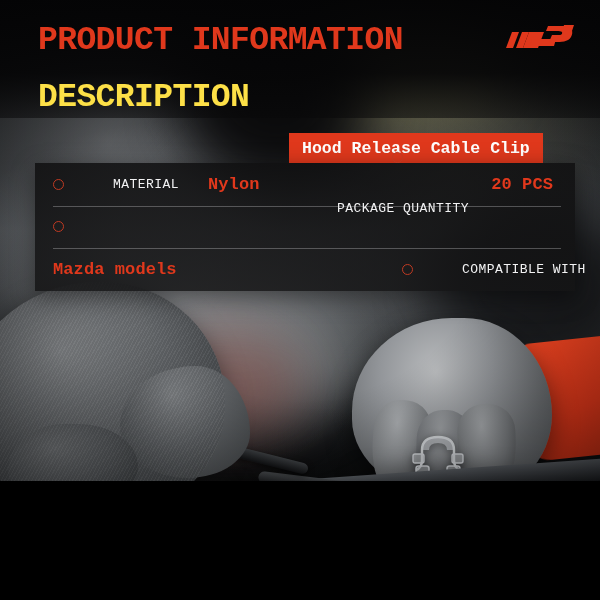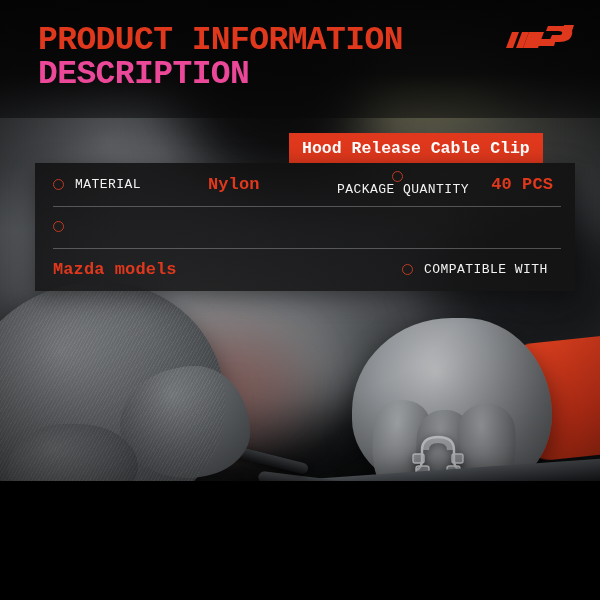--- a/index.html
+++ b/index.html
@@ -187,21 +187,21 @@
     background: linear-gradient(180deg, rgba(4,4,5,0.97) 0%, rgba(6,6,7,0.93) 62%, rgba(8,8,9,0.55) 100%);
   }
   .title-wrap { position: absolute; left: 38px; top: 24px; }
   .title-main {
     font-size: 33px; font-weight: 700; letter-spacing: -0.6px;
     color: #e0381c; line-height: 1.02; white-space: nowrap;
     text-transform: uppercase;
   }
   .title-sub {
     font-size: 33px; font-weight: 700; letter-spacing: -0.6px;
-    color: #ec4899; line-height: 1.02; margin-top: 0; white-space: nowrap;
+    color: #fde047; line-height: 1.02; margin-top: 23px; white-space: nowrap;
     text-transform: uppercase;
   }
   .brand-logo { position: absolute; left: 504px; top: 22px; width: 72px; height: 42px; }
   .brand-logo svg { display: block; }
 
   
   .loc-row {
     position: absolute; left: 289px; top: 133px; height: 30px;
     display: flex; align-items: stretch;
   }
@@ -230,21 +230,21 @@
     box-shadow: 0 6px 22px rgba(0,0,0,0.45);
   }
   .spec-row {
     position: relative; display: flex; align-items: center;
     height: 42.5px; padding: 0 18px;
   }
   .spec-row + .spec-row::before {
     content: ""; position: absolute; left: 18px; right: 14px; top: 0;
     height: 1px; background: rgba(225,225,228,0.30);
   }
-  .spec-cell { display: flex; align-items: center; }
+  .spec-cell { display: flex; align-items: center; gap: 38px; }
   .dot {
     width: 11px; height: 11px; border-radius: 50%;
     border: 1.4px solid #c03a22; box-sizing: border-box;
     flex: 0 0 auto; margin-right: 11px;
   }
   .spec-label {
     color: #f2f2f3; font-size: 13px; letter-spacing: 0.45px;
     font-weight: 400; text-transform: uppercase; white-space: nowrap;
   }
   .spec-value {
@@ -352,21 +352,21 @@
         <span class="spec-label">MATERIAL</span>
       </div>
       <div class="spec-cell c-value-a">
         <span class="spec-value">Nylon</span>
       </div>
       <div class="spec-cell c-label-b">
         <span class="dot"></span>
         <span class="spec-label">PACKAGE QUANTITY</span>
       </div>
       <div class="spec-cell c-value-b">
-        <span class="spec-value">40 PCS</span>
+        <span class="spec-value">20 PCS</span>
       </div>
     </div>
 
     <div class="spec-row">
       <div class="spec-cell c-label-a">
         <span class="dot"></span>
       </div>
     </div>
 
     <div class="spec-row">

